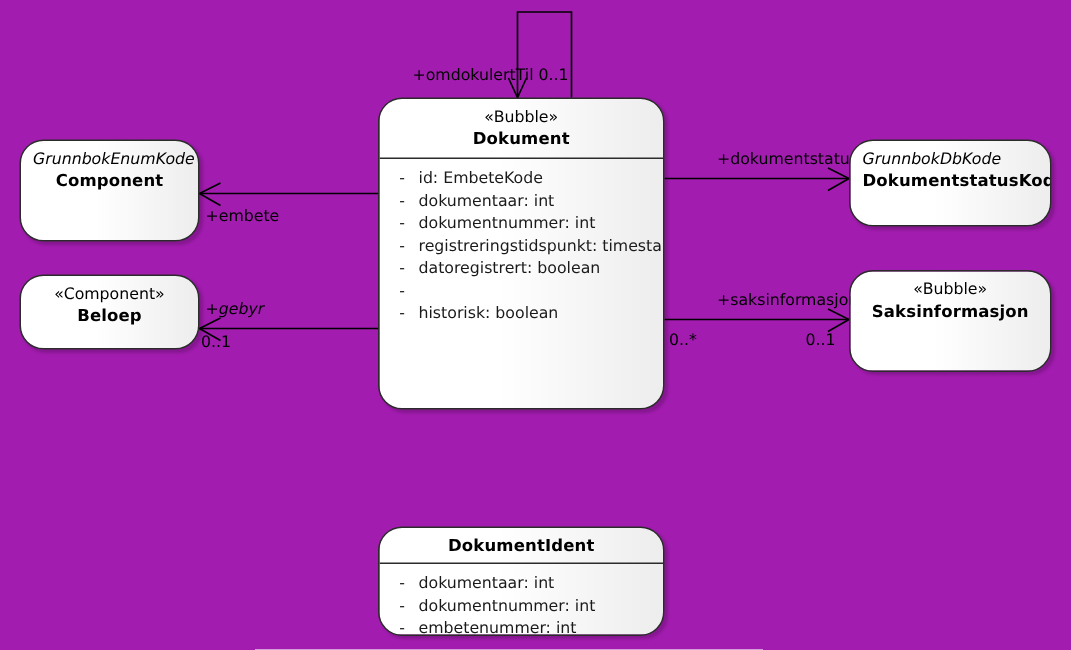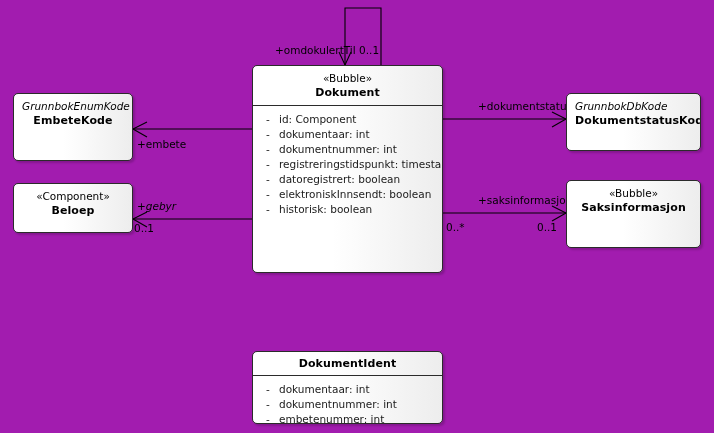--- a/index.html
+++ b/index.html
@@ -14,21 +14,21 @@
     background: #a21caf;
     font-family: "DejaVu Sans", sans-serif;
     overflow: hidden;
   }
 
   
   .uml-box {
     position: absolute;
     box-sizing: border-box;
     border: 1px solid #2b2b2b;
-    border-radius: 5px;
+    border-radius: 16px;
     background: linear-gradient(to right, #ffffff 0%, #ffffff 42%, #ededed 100%);
     box-shadow: 2px 2px 2px rgba(0,0,0,0.18);
     overflow: hidden;
   }
   .uml-head {
     padding: 6px 8px 5px 8px;
     text-align: center;
     line-height: 1.25;
   }
   .uml-head.with-divider {
@@ -132,60 +132,59 @@
 
   <div class="edge-label" style="left:478px; top:194px;">+saksinformasjon</div>
 
   <div class="edge-label" style="left:446px; top:221px;">0..*</div>
 
   <div class="edge-label" style="left:537px; top:221px;">0..1</div>
 
   <div class="uml-box" style="left:13px; top:93px; width:120px; height:68px;">
     <div class="uml-head">
       <span class="stereo italic-right">GrunnbokEnumKode</span>
-      <span class="cname">EmbeteKode</span>
+      <span class="cname">Component</span>
     </div>
   </div>
 
   <div class="uml-box" style="left:13px; top:183px; width:120px; height:50px;">
     <div class="uml-head">
       <span class="stereo">«Component»</span>
       <span class="cname">Beloep</span>
     </div>
   </div>
 
   <div class="uml-box" style="left:252px; top:65px; width:191px; height:208px;">
     <div class="uml-head with-divider">
       <span class="stereo">«Bubble»</span>
       <span class="cname">Dokument</span>
     </div>
     <div class="uml-attrs">
       <div class="attr-row">
         <span class="attr-vis">-</span>
-        <span class="attr-txt">id: Component</span>
+        <span class="attr-txt">id: EmbeteKode</span>
       </div>
       <div class="attr-row">
         <span class="attr-vis">-</span>
         <span class="attr-txt">dokumentaar: int</span>
       </div>
       <div class="attr-row">
         <span class="attr-vis">-</span>
         <span class="attr-txt">dokumentnummer: int</span>
       </div>
       <div class="attr-row">
         <span class="attr-vis">-</span>
         <span class="attr-txt">registreringstidspunkt: timestamp</span>
       </div>
       <div class="attr-row">
         <span class="attr-vis">-</span>
         <span class="attr-txt">datoregistrert: boolean</span>
       </div>
       <div class="attr-row">
         <span class="attr-vis">-</span>
-        <span class="attr-txt">elektroniskInnsendt: boolean</span>
       </div>
       <div class="attr-row">
         <span class="attr-vis">-</span>
         <span class="attr-txt">historisk: boolean</span>
       </div>
     </div>
   </div>
 
   <div class="uml-box" style="left:566px; top:93px; width:135px; height:58px;">
     <div class="uml-head">

